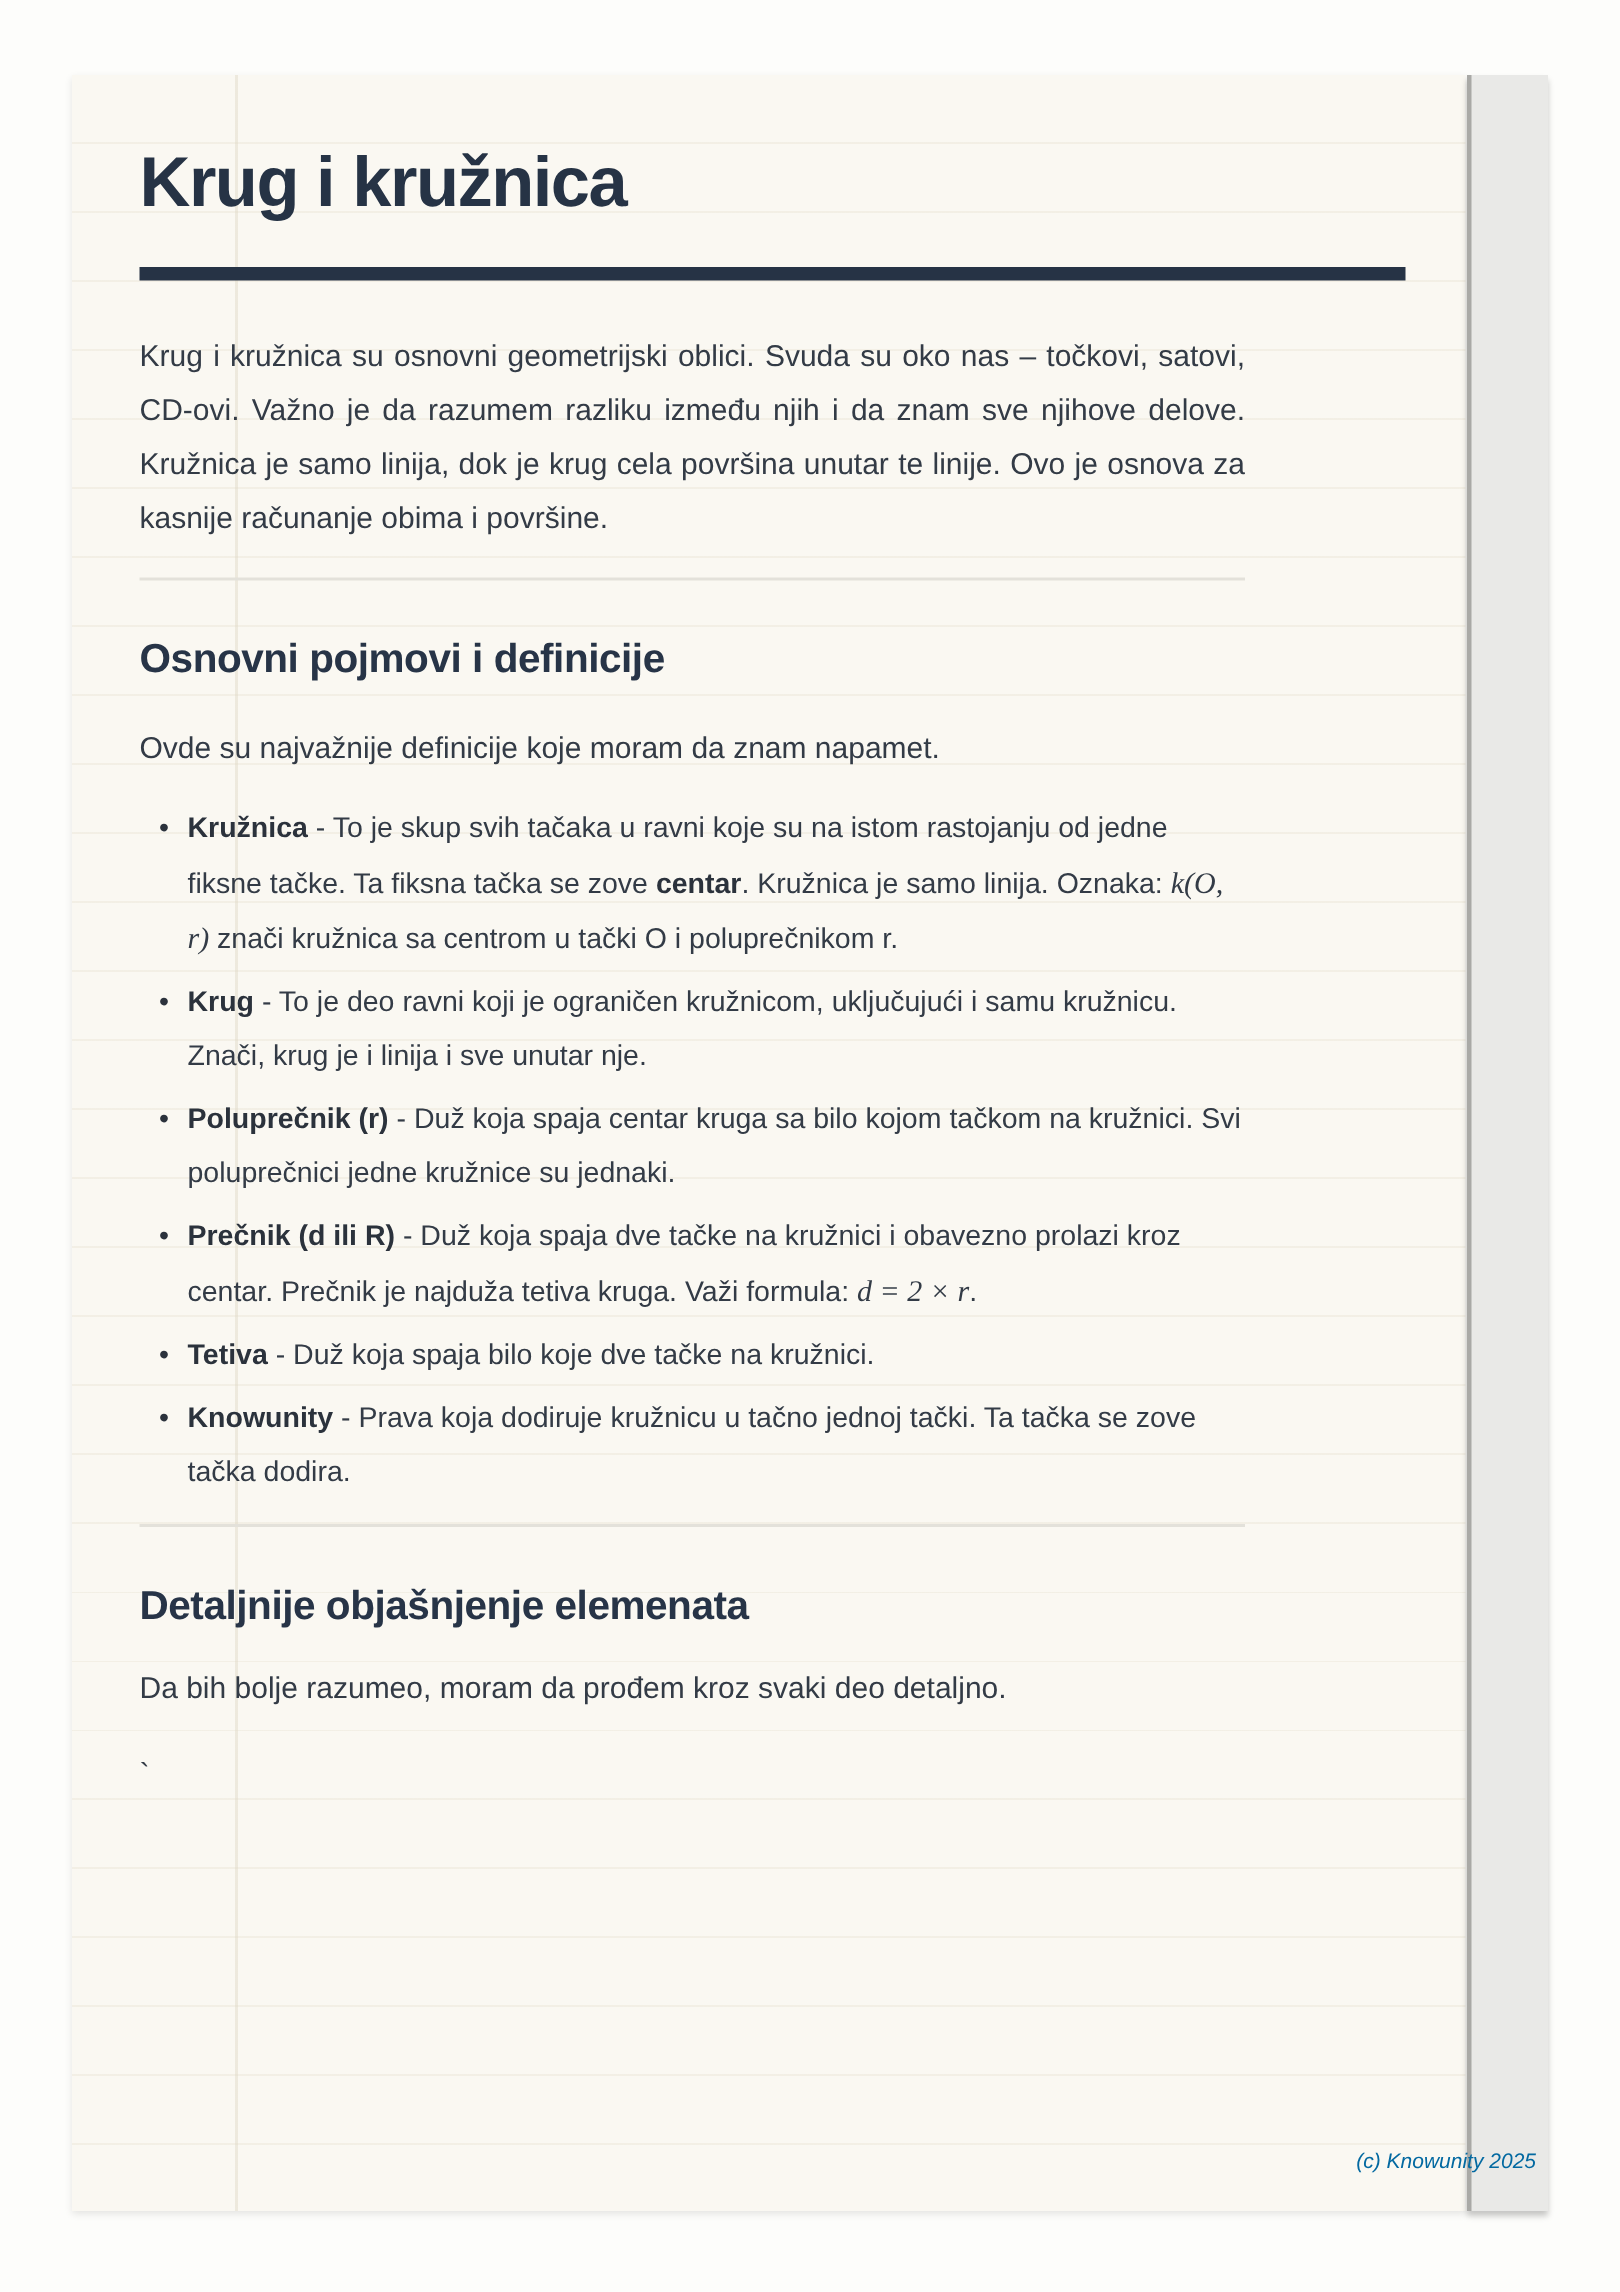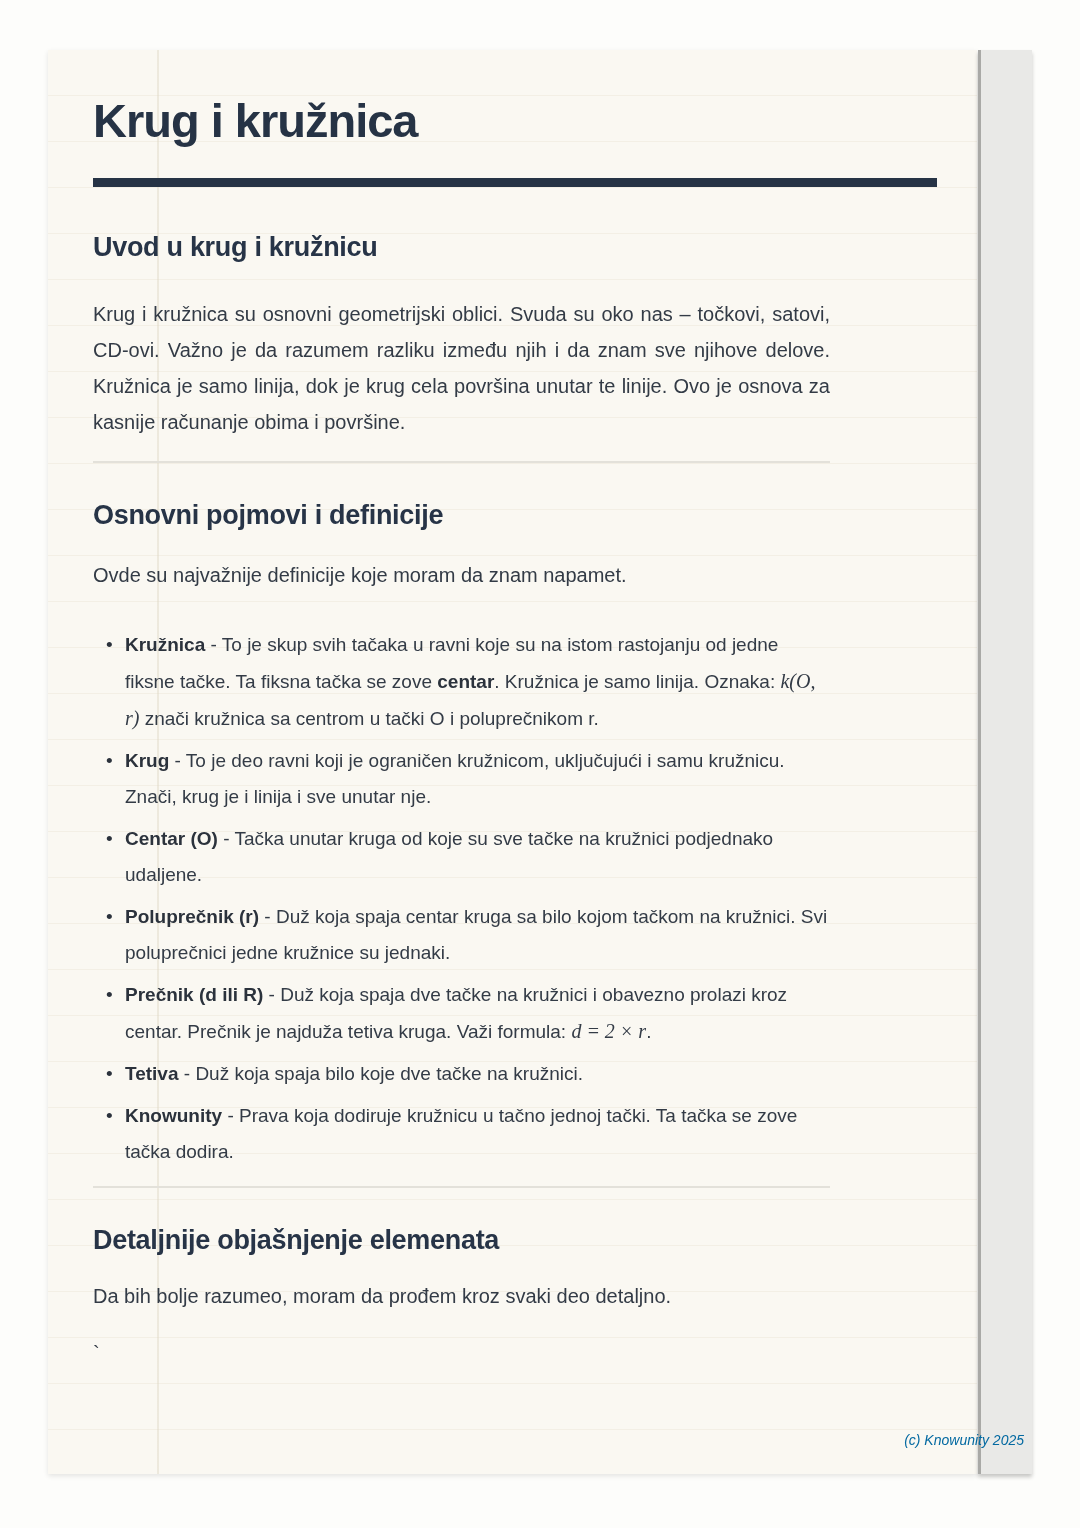--- a/index.html
+++ b/index.html
@@ -65,21 +65,21 @@
   hr.divider {
     border: none;
     height: 2px;
     background: #e3e1da;
     width: 737px;
     margin-top: 21px;
   }
   hr.divider-2 { margin-top: 16px; }
   ul.def-list {
     list-style: none;
-    margin-top: 34px;
+    margin-top: 18px;
     width: 737px;
   }
   ul.def-list li {
     position: relative;
     padding-left: 32px;
     font-size: 19px;
     line-height: 36px;
     color: #333b46;
   }
   ul.def-list li + li { margin-top: 6px; }
@@ -108,34 +108,32 @@
   }
 </style>
 </head>
 <body>
 
 <div class="page">
 
   <h1 class="doc-title">Krug i kružnica</h1>
   <div class="title-rule"></div>
 
-  <h2 class="section-heading h2-1">Uvod u krug i kružnicu</h2>
   <p class="body-text justified para-1">Krug i kružnica su osnovni geometrijski oblici. Svuda su oko nas – točkovi, satovi, CD-ovi. Važno je da razumem razliku između njih i da znam sve njihove delove. Kružnica je samo linija, dok je krug cela površina unutar te linije. Ovo je osnova za kasnije računanje obima i površine.</p>
 
   <hr class="divider">
 
   <h2 class="section-heading h2-2">Osnovni pojmovi i definicije</h2>
   <p class="body-text para-intro">Ovde su najvažnije definicije koje moram da znam napamet.</p>
 
   <ul class="def-list">
     <li class="def-item"><span class="term">Kružnica</span><span> - To je skup svih tačaka u ravni koje su na istom rastojanju od jedne fiksne tačke. Ta fiksna tačka se zove </span><span class="term">centar</span><span>. Kružnica je samo linija. Oznaka: </span><span class="math">k(O, r)</span><span> znači kružnica sa centrom u tački O i poluprečnikom r.</span></li>
 
     <li class="def-item"><span class="term">Krug</span><span> - To je deo ravni koji je ograničen kružnicom, uključujući i samu kružnicu. Znači, krug je i linija i sve unutar nje.</span></li>
 
-    <li class="def-item"><span class="term">Centar (O)</span><span> - Tačka unutar kruga od koje su sve tačke na kružnici podjednako udaljene.</span></li>
 
     <li class="def-item"><span class="term">Poluprečnik (r)</span><span> - Duž koja spaja centar kruga sa bilo kojom tačkom na kružnici. Svi poluprečnici jedne kružnice su jednaki.</span></li>
 
     <li class="def-item"><span class="term">Prečnik (d ili R)</span><span> - Duž koja spaja dve tačke na kružnici i obavezno prolazi kroz centar. Prečnik je najduža tetiva kruga. Važi formula: </span><span class="math">d = 2 × r</span><span>.</span></li>
 
     <li class="def-item"><span class="term">Tetiva</span><span> - Duž koja spaja bilo koje dve tačke na kružnici.</span></li>
 
     <li class="def-item"><span class="term">Knowunity</span><span> - Prava koja dodiruje kružnicu u tačno jednoj tački. Ta tačka se zove </span><span class="emph">tačka dodira</span><span>.</span></li>
 
   </ul>

